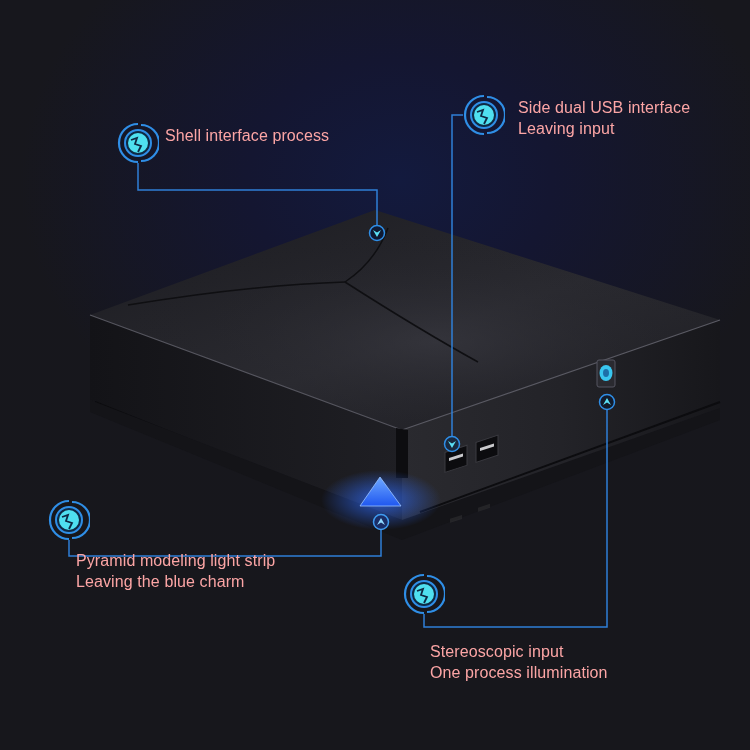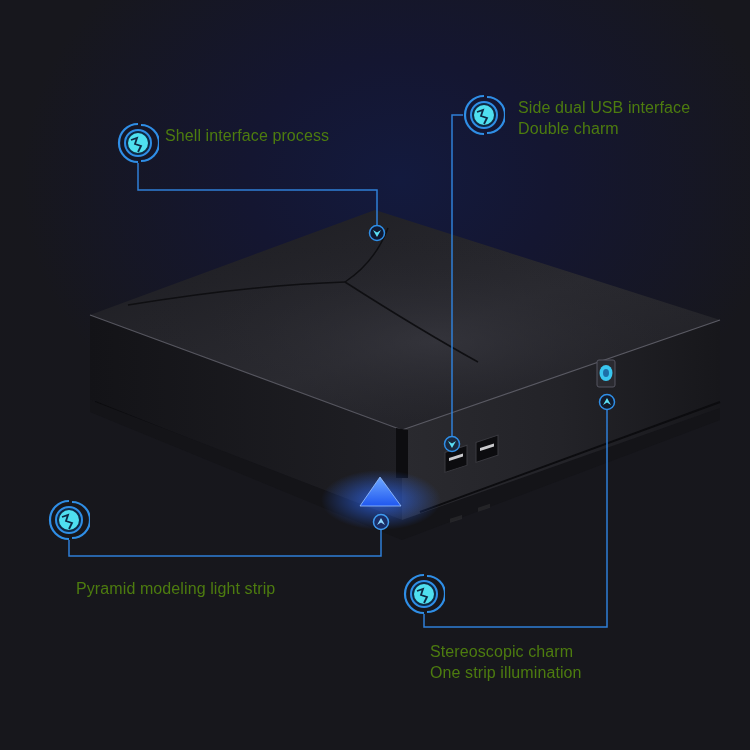--- a/index.html
+++ b/index.html
@@ -9,21 +9,21 @@
     font-family:"Liberation Sans", sans-serif;
   }
   .bg {
     position:absolute; inset:0;
     background:
       radial-gradient(ellipse 380px 300px at 400px 180px, #131a3e 0%, #141631 40%, rgba(23,23,28,0) 100%),
       linear-gradient(180deg, #17171d 0%, #17171c 100%);
   }
   svg.scene { position:absolute; left:0; top:0; }
   .label {
-    position:absolute; color:#4d7c0f; font-size:16px; line-height:21px;
+    position:absolute; color:#fca5a5; font-size:16px; line-height:21px;
     white-space:nowrap; letter-spacing:0.1px;
   }
   .label span { display:block; }
   .callout-icon { position:absolute; width:42px; height:42px; }
 </style>
 </head>
 <body>
 
 <div class="bg"></div>
 
@@ -153,21 +153,22 @@
   <circle cx="21" cy="21" r="13" fill="#0e2a45" stroke="#2f8ee6" stroke-width="2"></circle>
   <circle cx="21" cy="21" r="10" fill="#4fe0f0"></circle>
   <path d="M14,18 L20,16 L18,22 L24,24 L21,30" stroke="#0e2a45" stroke-width="1.8" fill="none"></path>
 </svg>
 
 <div class="label" style="left:165px;top:125px;">
   <span>Shell interface process</span>
 </div>
 <div class="label" style="left:518px;top:97px;">
   <span>Side dual USB interface</span>
-  <span>Double charm</span>
+  <span>Leaving input</span>
 </div>
-<div class="label" style="left:76px;top:578px;">
+<div class="label" style="left:76px;top:550px;">
   <span>Pyramid modeling light strip</span>
+  <span>Leaving the blue charm</span>
 </div>
 <div class="label" style="left:430px;top:641px;">
-  <span>Stereoscopic charm</span>
-  <span>One strip illumination</span>
+  <span>Stereoscopic input</span>
+  <span>One process illumination</span>
 </div>
 
 </body></html>

